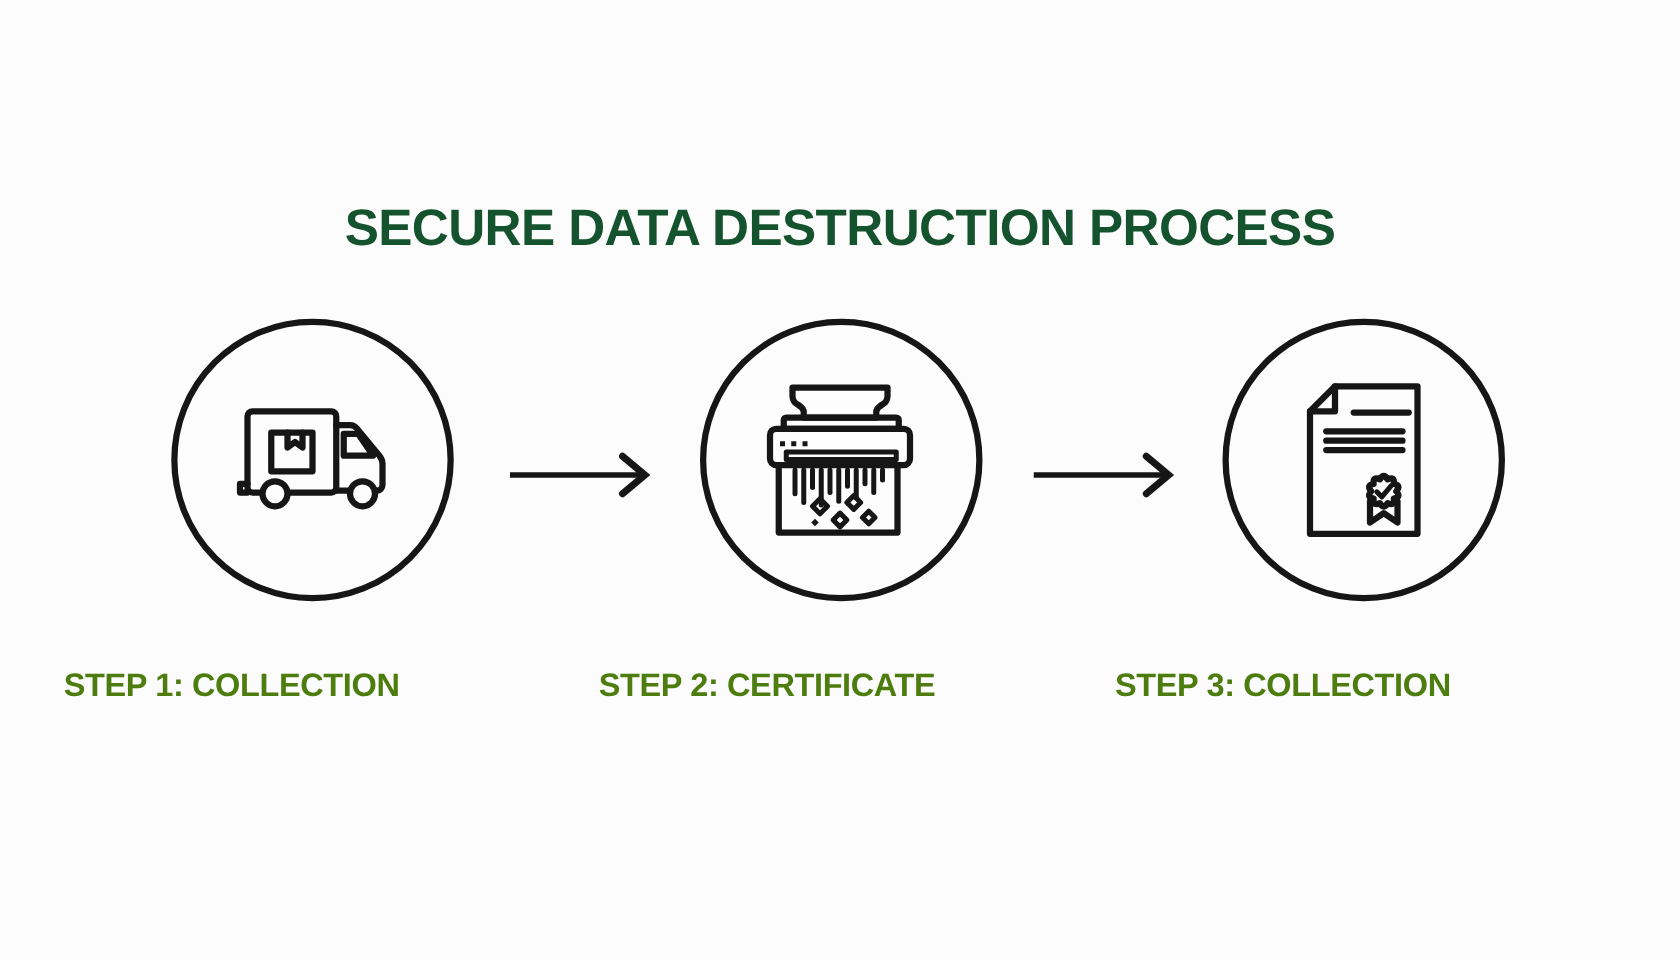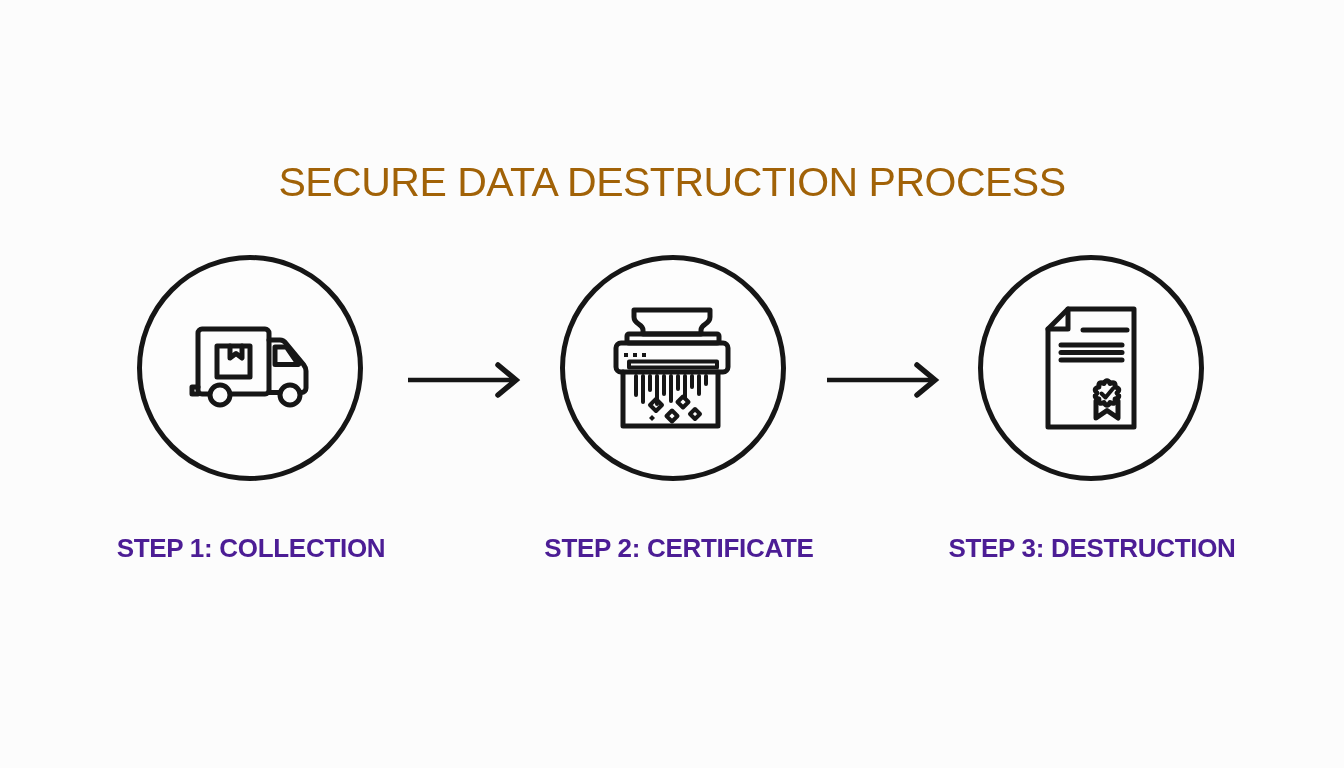--- a/index.html
+++ b/index.html
@@ -5,38 +5,37 @@
   html,body{margin:0;padding:0;}
   body{
     width:1344px;height:768px;position:relative;overflow:hidden;
     background:#fcfcfc;
     font-family:"Liberation Sans", sans-serif;
     color:#1b1918;
   }
   .title{
     position:absolute;top:132px;left:0;width:1344px;
     text-align:center;
-    font-size:41px;font-weight:400;letter-spacing:-0.5px;
-    color:#a16207;
+    font-size:41px;font-weight:700;letter-spacing:-0.5px;
+    color:#14532d;
   }
   .step-circle{
     position:absolute;top:255px;
     width:226px;height:226px;box-sizing:border-box;
     border:5.5px solid #161616;border-radius:50%;
     background:#fdfdfd;
     display:flex;align-items:center;justify-content:center;
   }
   .circle-1{left:137px;}
   .circle-2{left:560px;}
   .circle-3{left:978px;}
   .step-label{
     position:absolute;top:533px;width:400px;
-    text-align:center;
     font-size:26px;font-weight:700;letter-spacing:-0.3px;
-    color:#4c1d95;white-space:nowrap;
+    color:#4d7c0f;white-space:nowrap;
   }
   .label-1{left:51px;}
   .label-2{left:479px;}
   .label-3{left:892px;}
   .arrow{position:absolute;top:358px;}
   .arrow-1{left:406px;}
   .arrow-2{left:825px;}
   svg .ln{stroke:#161616;stroke-width:5;fill:none;stroke-linejoin:round;stroke-linecap:round;}
   svg .ln-thin{stroke:#161616;stroke-width:4;fill:none;stroke-linejoin:round;stroke-linecap:round;}
   svg .fillbg{fill:#fdfdfd;}
@@ -131,13 +130,13 @@
     <path class="ln fillbg" d="M53,97 V114 L64,106.5 L75,114 V97" stroke-width="4.5"></path>
 
     <path class="ln fillbg" stroke-width="4" d="M74,89 Q78.27,93.64 72.09,94.88 Q72.82,101.14 67.09,98.51 Q64,104 60.91,98.51 Q55.18,101.14 55.91,94.88 Q49.73,93.64 54,89 Q49.73,84.36 55.91,83.12 Q55.18,76.86 60.91,79.49 Q64,74 67.09,79.49 Q72.82,76.86 72.09,83.12 Q78.27,84.36 74,89 Z"></path>
 
     <path class="ln-thin" d="M58.5,89.5 L62.5,93.5 L70,84.5"></path>
   </svg>
 </div>
 
 <div class="step-label label-1">STEP 1: COLLECTION</div>
 <div class="step-label label-2">STEP 2: CERTIFICATE</div>
-<div class="step-label label-3">STEP 3: DESTRUCTION</div>
+<div class="step-label label-3">STEP 3: COLLECTION</div>
 
 </body></html>

